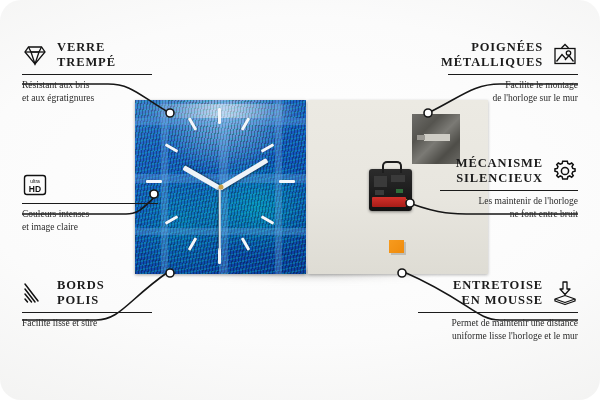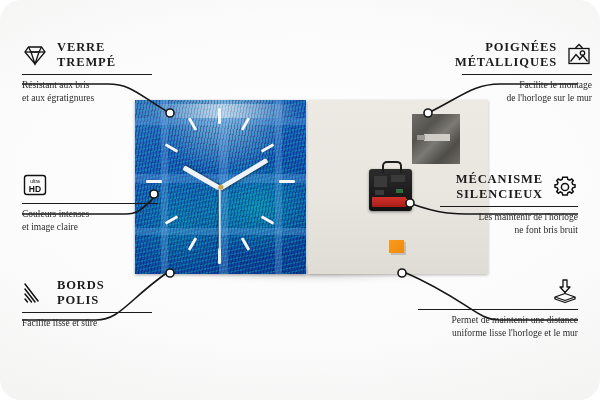--- a/index.html
+++ b/index.html
@@ -220,21 +220,21 @@
         <span>BORDS</span><br>
         <span>POLIS</span>
       </span>
     </div>
     <div class="f-rule"></div>
     <div class="f-sub">
       <span>Facilite lisse et sûre</span>
     </div>
   </div>
 
-  <div class="feature f-right" style="left:448px;top:40px;width:130px;margin-left:14px;">
+  <div class="feature f-right" style="left:448px;top:40px;width:130px;">
     <div class="f-head">
       <span class="f-title">
         <span>POIGNÉES</span><br>
         <span>MÉTALLIQUES</span>
       </span>
       <span class="f-icon">
         <svg viewBox="0 0 26 26">
             <g fill="none" stroke="currentColor" stroke-width="1.3">
           <path d="M9.5 6 L13 2.5 L16.5 6"></path>
           <rect x="3" y="6.5" width="20" height="15"></rect>
@@ -245,44 +245,48 @@
           </svg>
       </span>
     </div>
     <div class="f-rule"></div>
     <div class="f-sub">
       <span>Facilite le montage</span><br>
       <span>de l'horloge sur le mur</span>
     </div>
   </div>
 
-  <div class="feature f-right" style="left:440px;top:172px;width:138px;">
+  <div class="feature f-right" style="left:440px;top:156px;width:138px;">
     <div class="f-head">
       <span class="f-title">
         <span>MÉCANISME</span><br>
         <span>SILENCIEUX</span>
       </span>
       <span class="f-icon">
         <svg viewBox="0 0 26 26">
             <g fill="none" stroke="currentColor" stroke-width="1.5">
           <path d="M13 3.2 l2.3 .0 .55 2.3 1.8 .75 2.0 -1.25 1.6 1.6 -1.25 2.0 .75 1.8 2.3 .55 0 2.3 -2.3 .55 -.75 1.8 1.25 2.0 -1.6 1.6 -2.0 -1.25 -1.8 .75 -.55 2.3 -2.3 0 -2.3 0 -.55 -2.3 -1.8 -.75 -2.0 1.25 -1.6 -1.6 1.25 -2.0 -.75 -1.8 -2.3 -.55 0 -2.3 2.3 -.55 .75 -1.8 -1.25 -2.0 1.6 -1.6 2.0 1.25 1.8 -.75 .55 -2.3 z"></path>
           <circle cx="13" cy="13" r="3.6"></circle>
         </g>
           </svg>
       </span>
     </div>
     <div class="f-rule"></div>
     <div class="f-sub">
       <span>Les maintenir de l'horloge</span><br>
-      <span>ne font bris bruit</span>
+      <span>ne font entre bruit</span>
     </div>
   </div>
 
   <div class="feature f-right" style="left:418px;top:278px;width:160px;">
     <div class="f-head">
+      <span class="f-title">
+        <span>ENTRETOISE</span><br>
+        <span>EN MOUSSE</span>
+      </span>
       <span class="f-icon">
         <svg viewBox="0 0 26 26">
             <g fill="none" stroke="currentColor" stroke-width="1.3" stroke-linejoin="round">
           <path d="M11 2 h4 v7 h3 l-5 5.5 -5 -5.5 h3 z"></path>
           <path d="M13 15.5 L23 19 L13 22.5 L3 19 Z"></path>
           <path d="M3 19 v2 l10 3.5 10 -3.5 v-2"></path>
         </g>
           </svg>
       </span>
     </div>

